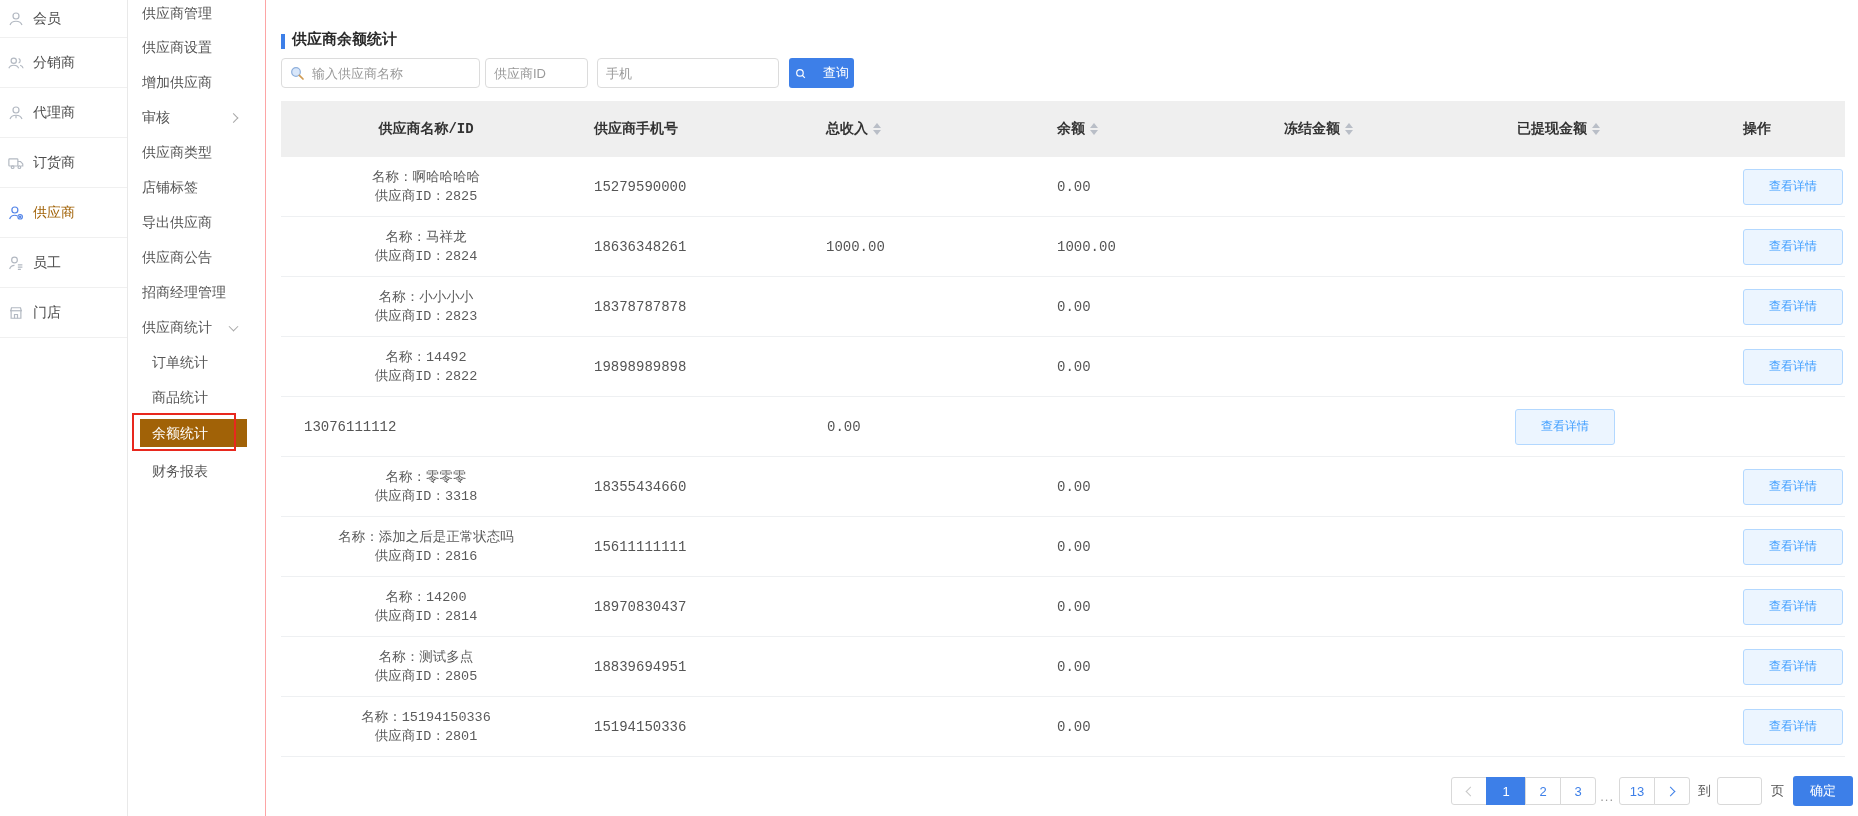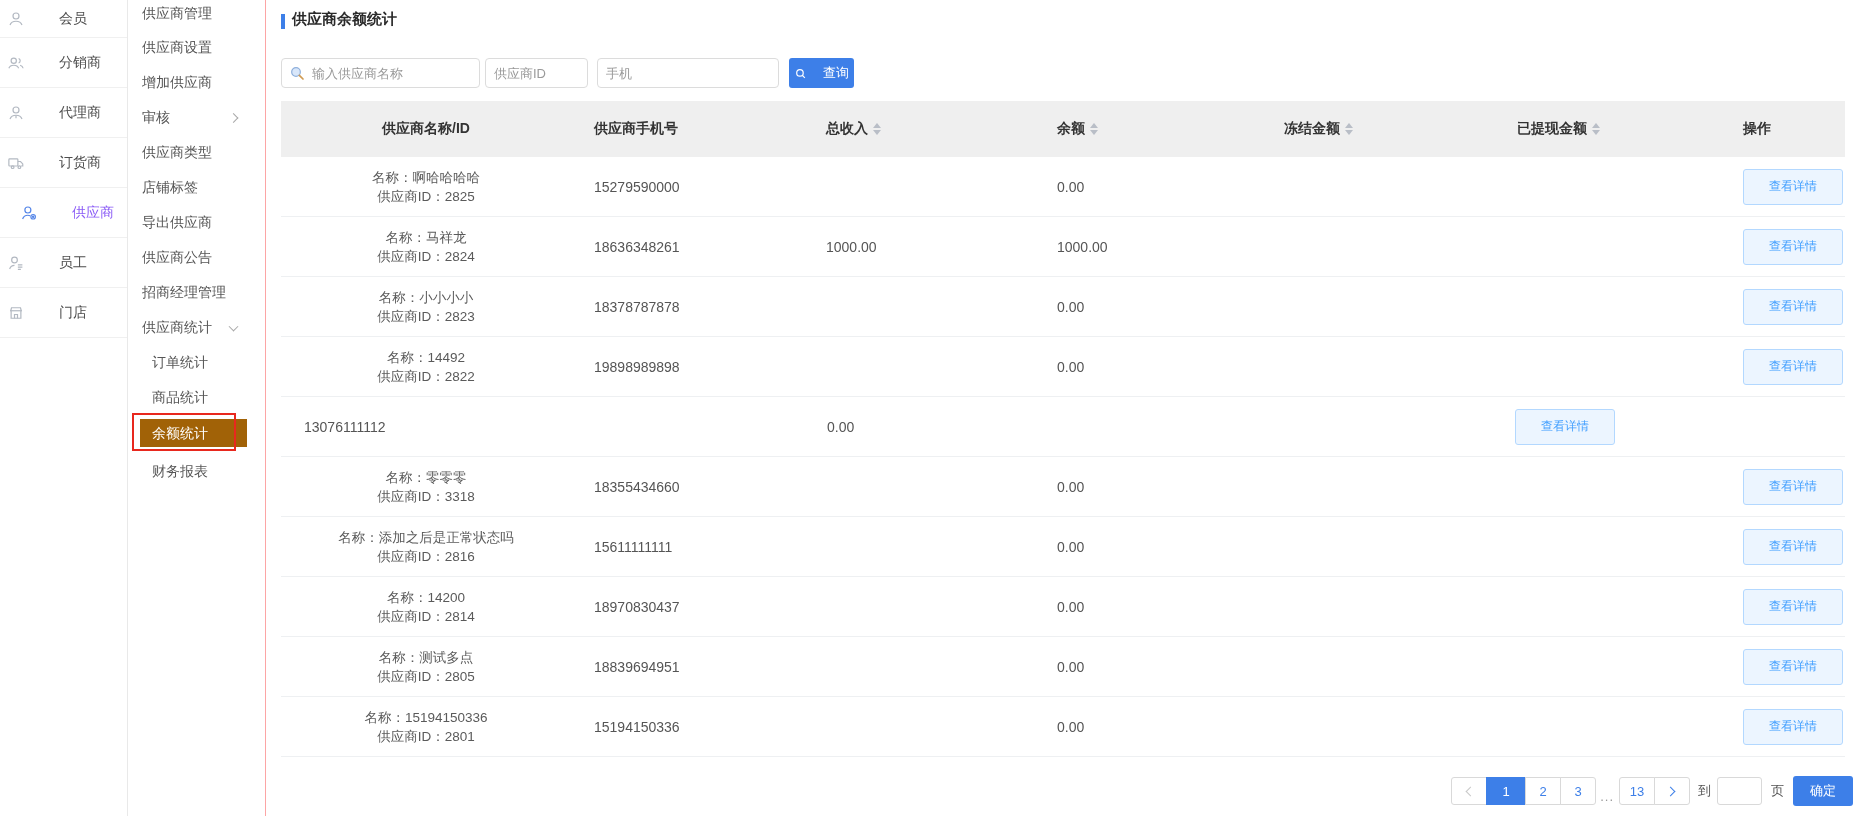--- a/index.html
+++ b/index.html
@@ -2,59 +2,59 @@
 <html><head>
 <meta charset="utf-8">
 <style>
   * { margin:0; padding:0; box-sizing:border-box; }
   html,body { background:#fff; }
   body { font-family:"Liberation Sans","DejaVu Sans",sans-serif; color:#555; }
   .app { position:relative; width:1858px; height:816px; background:#fff; overflow:hidden; }
 
   
   .rail { position:absolute; left:0; top:0; width:128px; height:100%; background:#fff; border-right:1px solid #e9e9e9; }
-  .rail-item { display:flex; align-items:center; height:50px; padding-left:7px; border-bottom:1px solid #f0f0f0; color:#4d4d4d; font-size:14px; cursor:pointer;gap:26px; }
+  .rail-item { display:flex; align-items:center; height:50px; padding-left:7px; border-bottom:1px solid #f0f0f0; color:#4d4d4d; font-size:14px; cursor:pointer; }
   .rail-item:first-child { height:38px; }
   .rail-item .ric { width:18px; height:18px; margin-right:8px; color:#b3b9c2; flex:none; }
-  .rail-item.active { color:#8b5cf6;justify-content:center; }
+  .rail-item.active { color:#a16207; }
   .rail-item.active .ric { color:#5485e8; }
   .ric svg { width:18px; height:18px; display:block; }
 
   
   .menu { position:absolute; left:128px; top:0; width:138px; height:100%; background:#fff; border-right:1px solid #fca5a5; }
   .menu-item { position:relative; height:35px; line-height:35px; padding-left:14px; font-size:14px; color:#565656; cursor:pointer; white-space:nowrap; }
   .menu-item:first-child { height:30px; line-height:26px; }
   .menu-item.sub { padding-left:24px; }
   .menu-item .chev { position:absolute; right:28px; top:50%; width:7px; height:7px; border-right:1px solid #a8a8a8; border-bottom:1px solid #a8a8a8; }
   .menu-item .chev.right { transform:translateY(-50%) rotate(-45deg); }
   .menu-item .chev.down { transform:translateY(-70%) rotate(45deg); }
   .menu-item.active-pill { padding:0; }
   .menu-item.active-pill .pill { margin:3.5px 18px 0 12px; height:28px; line-height:28px; padding-left:12px; background:#a16207; color:#fff; }
   .red-annotation { position:absolute; left:132px; top:413px; width:104px; height:38px; border:2px solid #e8281e; z-index:9; pointer-events:none; }
 
   
   .content { position:absolute; left:266px; top:0; right:0; bottom:0; background:#fff; }
-  .page-title { position:absolute; left:15px; top:10px; display:flex; align-items:flex-end; }
+  .page-title { position:absolute; left:15px; top:30px; display:flex; align-items:flex-end; }
   .title-bar { width:4px; height:15px; background:#3d7fe8; margin-right:7px; }
   .page-title b { font-size:15px; color:#2b2b2b; }
 
   .filters { position:absolute; left:15px; top:58px; display:flex; align-items:center; }
   .inp-wrap { position:relative; }
   .inp { height:30px; border:1px solid #dcdcdc; border-radius:4px; font-size:13px; color:#333; padding:0 8px; outline:none; font-family:inherit; }
   .inp::placeholder { color:#9a9a9a; }
   .inp.name { width:199px; padding-left:30px; }
   .inp.sid { width:103px; margin-left:5px; }
   .inp.phone { width:182px; margin-left:9px; }
   .mag { position:absolute; left:8px; top:7px; width:16px; height:16px; }
   .btn-query { margin-left:10px; width:65px; height:30px; border:none; border-radius:3px; background:#3d7fe8; color:#fff; font-size:13px; display:flex; align-items:center; justify-content:center; gap:16px; cursor:pointer; font-family:inherit; }
   .btn-query svg { width:13px; height:13px; }
 
   
   .tbl { position:absolute; left:15px; top:101px; width:1564px; }
-  .t-head, .t-row { display:grid; grid-template-columns:290px 235px 230px 228px 230px 228px 123px; }
+  .t-head, .t-row { display:grid; grid-template-columns:290px 235px 230px 228px 230px 228px 123px;font-family:Liberation Mono, monospace; }
   .t-head { background:#efefef; height:56px; }
   .t-head .cell { font-weight:bold; color:#333; font-size:14px; }
   .cell { display:flex; align-items:center; font-size:14px; color:#555; }
   .cell.c1 { justify-content:center; text-align:center; }
   .cell.c2 { padding-left:23px; }
   .cell.c3 { padding-left:20px; }
   .cell.c4 { padding-left:21px; }
   .cell.c5 { padding-left:20px; }
   .cell.c6 { padding-left:23px; }
   .cell.c7 { padding-left:21px; }

